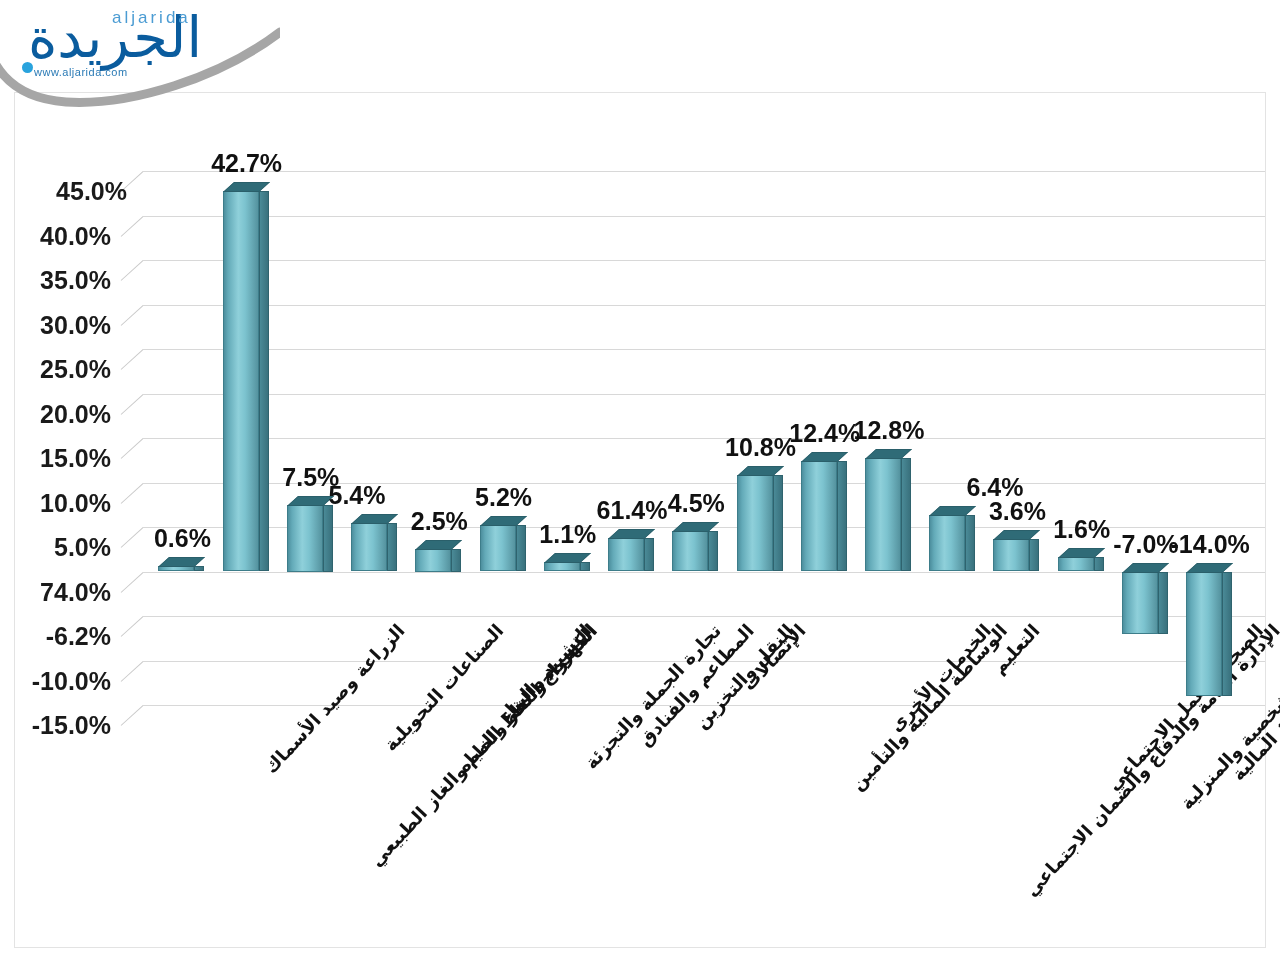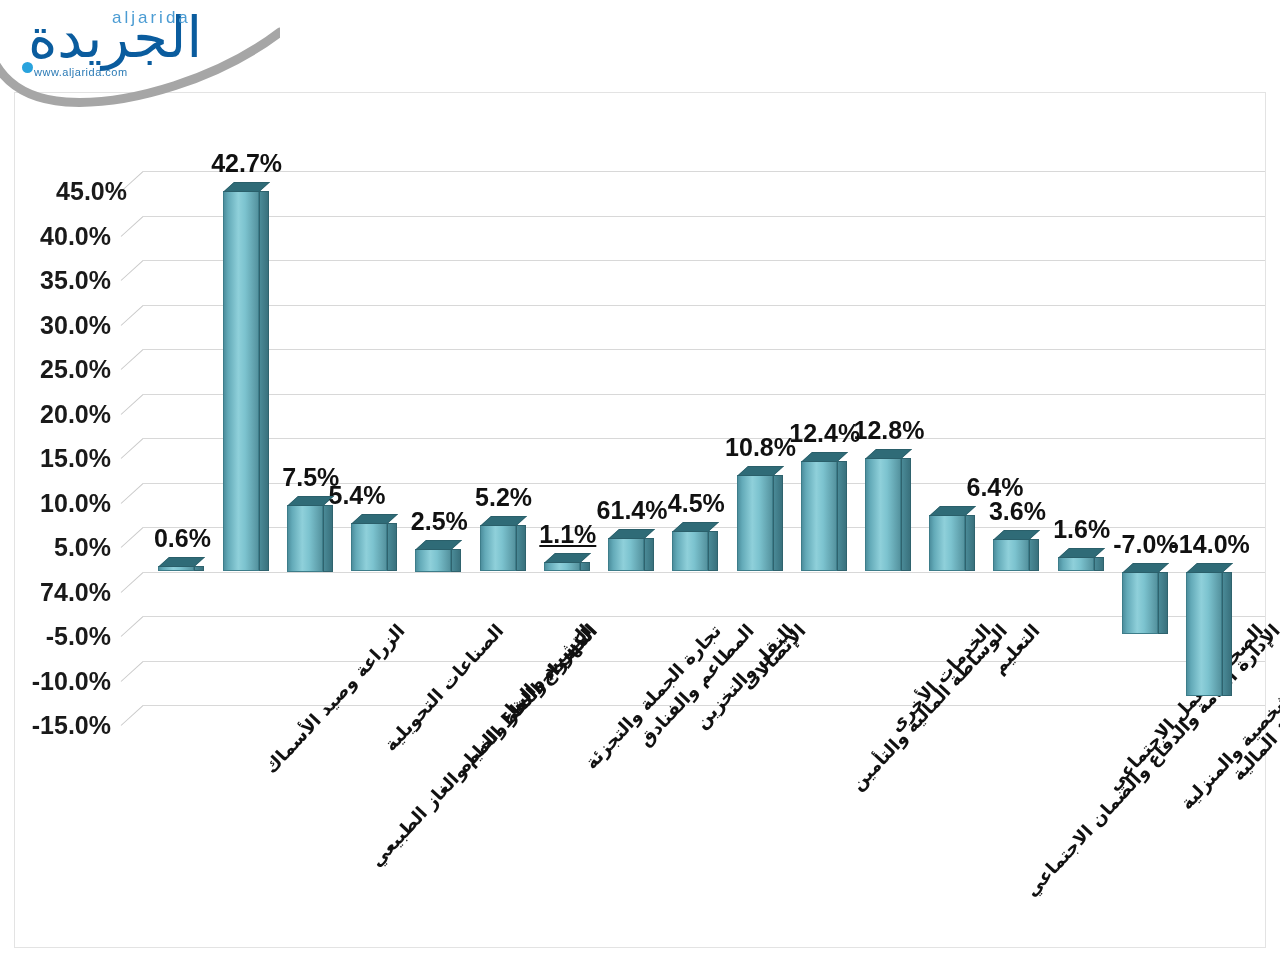--- a/index.html
+++ b/index.html
@@ -223,21 +223,21 @@
       <div class="gridline" style="left: 128px; top: 389.5px; width: 1122px;"></div>
       <div class="ytick" style="top: 409.5px; left: 4px; right: auto; width: 92px;">10.0%</div>
       <div class="gridwall" style="left: 106px; top: 454px; width: 29.7321px; transform: rotate(-42.2737deg);"></div>
       <div class="gridline" style="left: 128px; top: 434px; width: 1122px;"></div>
       <div class="ytick" style="top: 454px; left: 4px; right: auto; width: 92px;">5.0%</div>
       <div class="gridwall" style="left: 106px; top: 498.5px; width: 29.7321px; transform: rotate(-42.2737deg);"></div>
       <div class="gridline" style="left: 128px; top: 478.5px; width: 1122px;"></div>
       <div class="ytick" style="top: 498.5px; left: 4px; right: auto; width: 92px;">74.0%</div>
       <div class="gridwall" style="left: 106px; top: 543px; width: 29.7321px; transform: rotate(-42.2737deg);"></div>
       <div class="gridline" style="left: 128px; top: 523px; width: 1122px;"></div>
-      <div class="ytick" style="top: 543px; left: 4px; right: auto; width: 92px;">-5.0%</div>
+      <div class="ytick" style="top: 543px; left: 4px; right: auto; width: 92px;">-6.2%</div>
       <div class="gridwall" style="left: 106px; top: 587.5px; width: 29.7321px; transform: rotate(-42.2737deg);"></div>
       <div class="gridline" style="left: 128px; top: 567.5px; width: 1122px;"></div>
       <div class="ytick" style="top: 587.5px; left: 4px; right: auto; width: 92px;">-10.0%</div>
       <div class="gridwall" style="left: 106px; top: 632px; width: 29.7321px; transform: rotate(-42.2737deg);"></div>
       <div class="gridline" style="left: 128px; top: 612px; width: 1122px;"></div>
       <div class="ytick" style="top: 632px; left: 4px; right: auto; width: 92px;">-15.0%</div>
       <div class="bar" style="left: 143.402px; top: 473.16px; width: 36px; height: 5.34px;">
         <div class="bar-front"></div>
         <div class="bar-side"></div>
         <div class="bar-cap"></div>
@@ -277,21 +277,21 @@
         <div class="bar-side"></div>
         <div class="bar-cap"></div>
       </div>
       <div class="vlabel" style="left: 488.579px; top: 390.22px;">5.2%</div>
       <div class="clabel" style="left: 504.579px; top: 526.5px;">تجارة الجملة والتجزئة</div>
       <div class="bar" style="left: 528.814px; top: 468.71px; width: 36px; height: 9.79px;">
         <div class="bar-front"></div>
         <div class="bar-side"></div>
         <div class="bar-cap"></div>
       </div>
-      <div class="vlabel" style="left: 552.814px; top: 426.71px; text-decoration: underline;">1.1%</div>
+      <div class="vlabel" style="left: 552.814px; top: 426.71px;">1.1%</div>
       <div class="clabel" style="left: 568.814px; top: 526.5px;">المطاعم والفنادق</div>
       <div class="bar" style="left: 593.049px; top: 444.68px; width: 36px; height: 33.82px;">
         <div class="bar-front"></div>
         <div class="bar-side"></div>
         <div class="bar-cap"></div>
       </div>
       <div class="vlabel" style="left: 617.049px; top: 402.68px;">61.4%</div>
       <div class="clabel" style="left: 633.049px; top: 526.5px;">النقل والتخزين</div>
       <div class="bar" style="left: 657.285px; top: 438.45px; width: 36px; height: 40.05px;">
         <div class="bar-front"></div>

